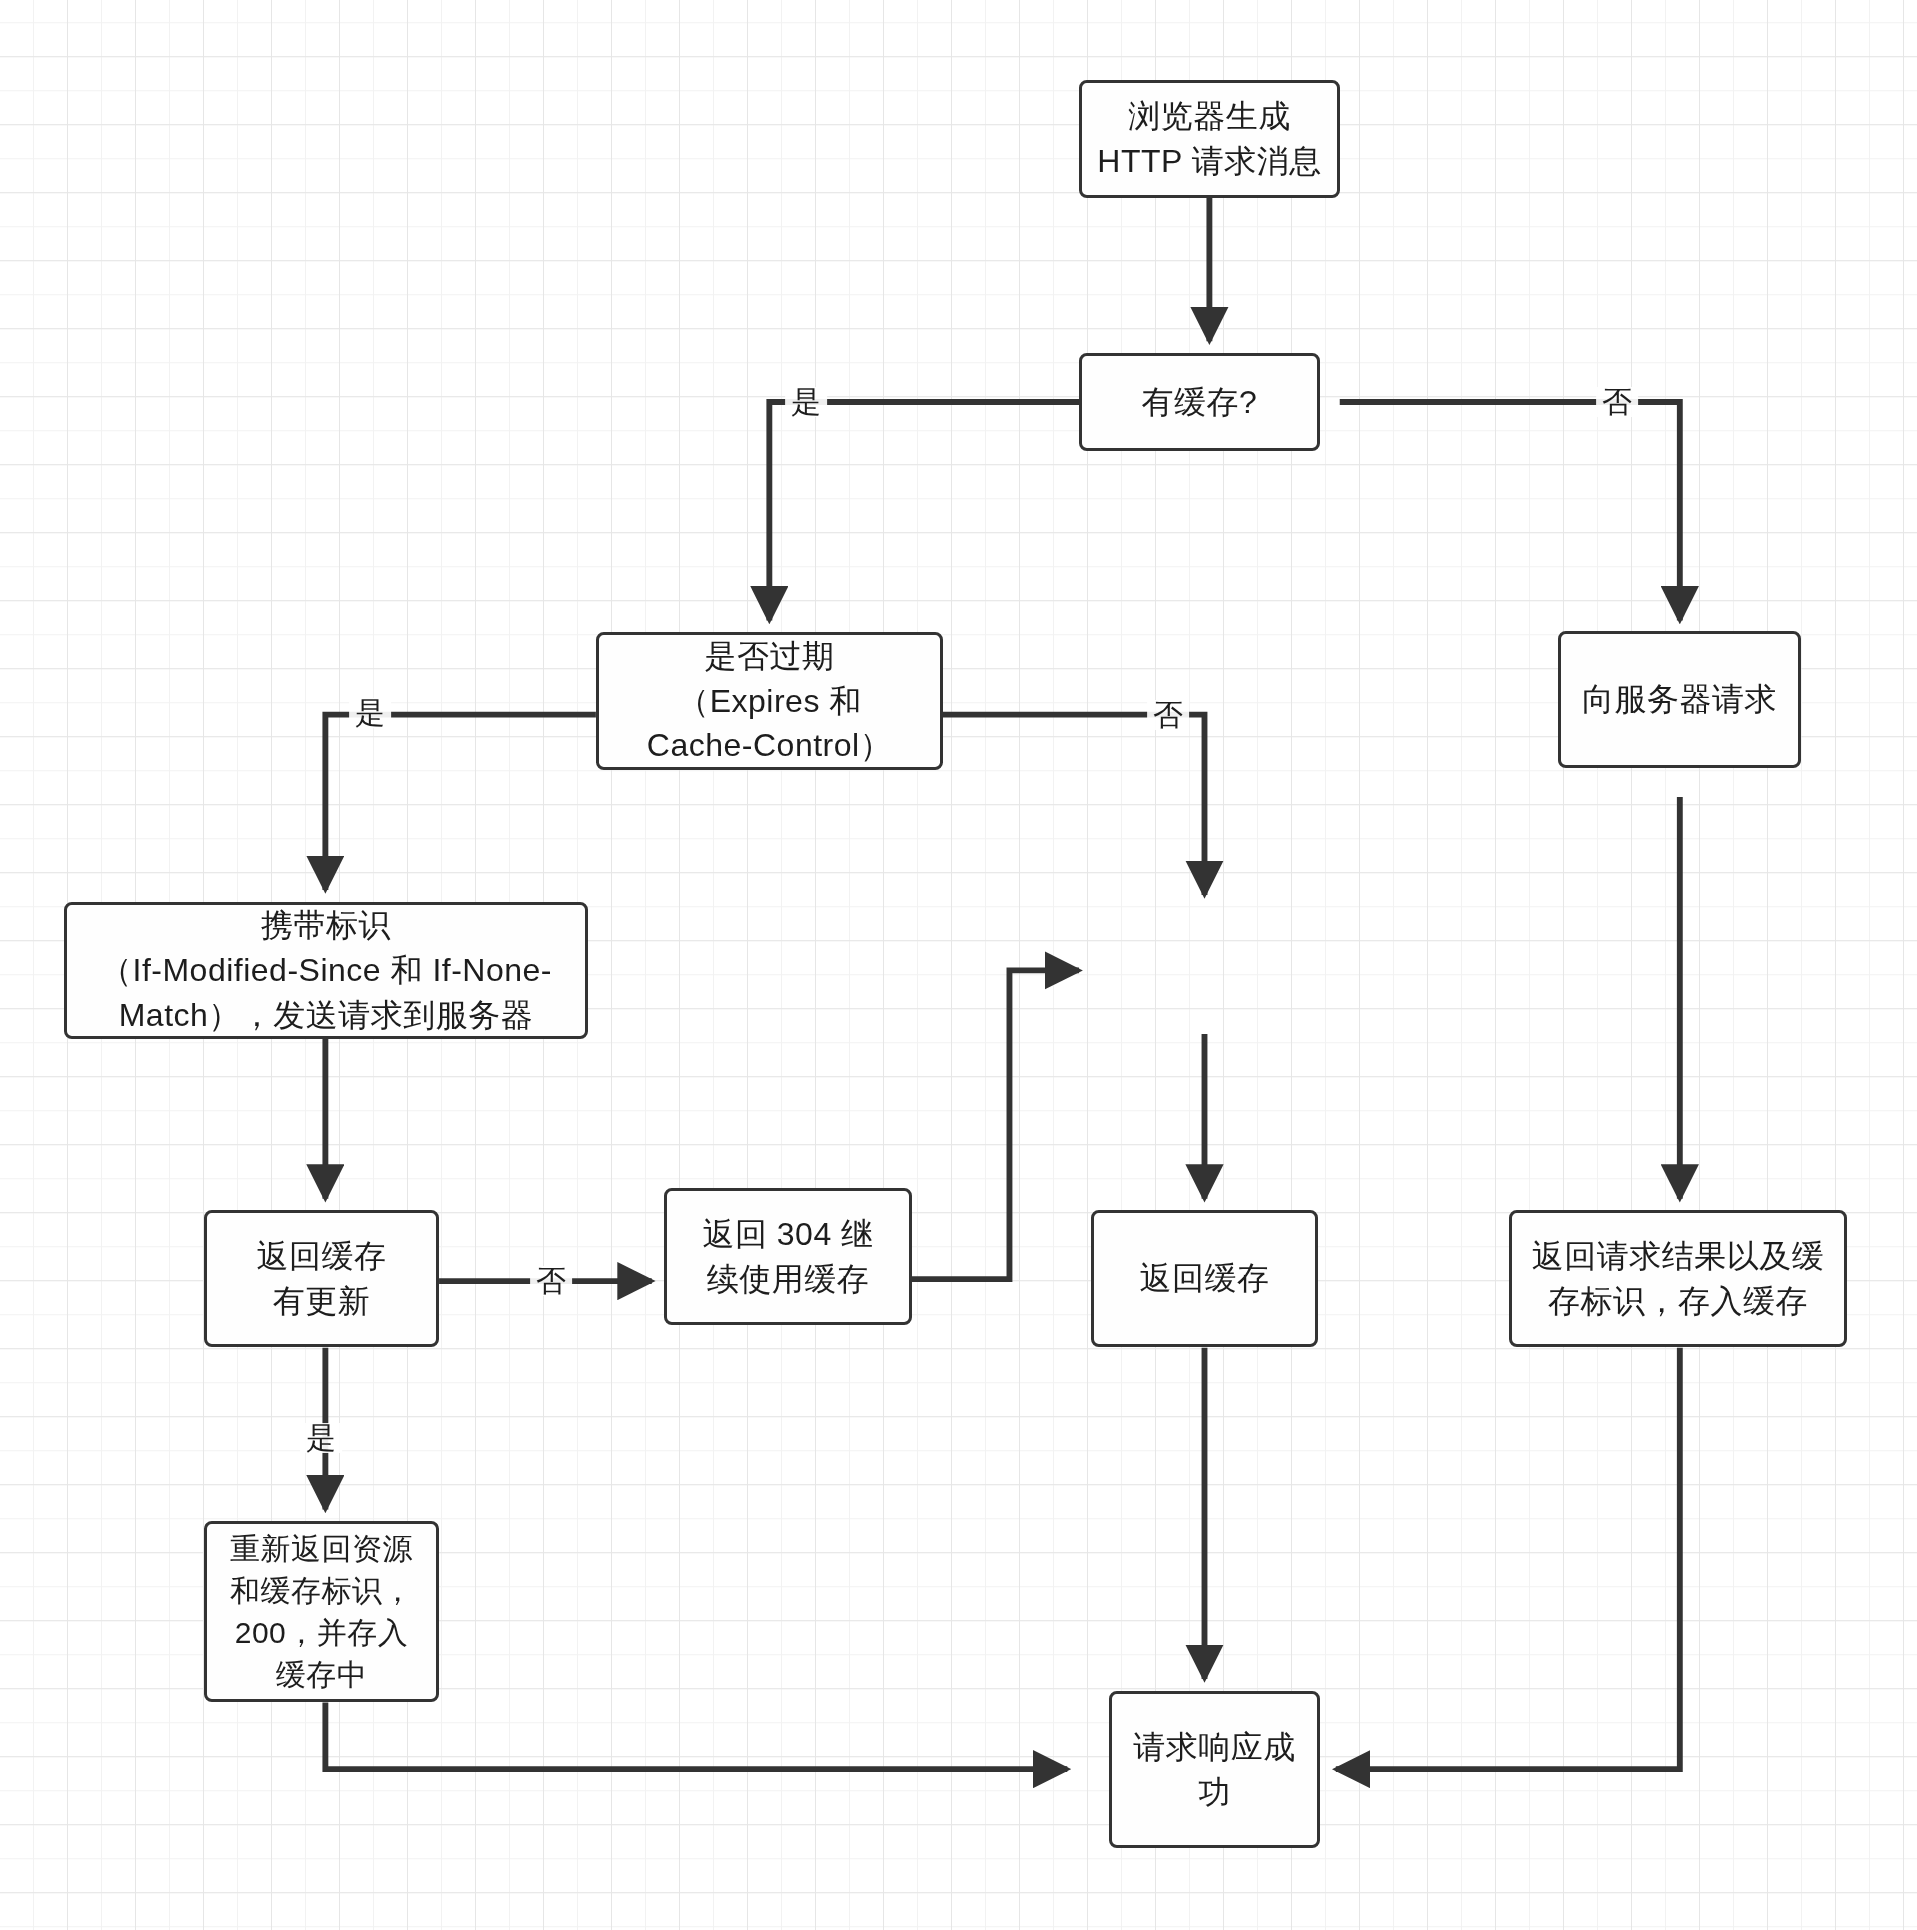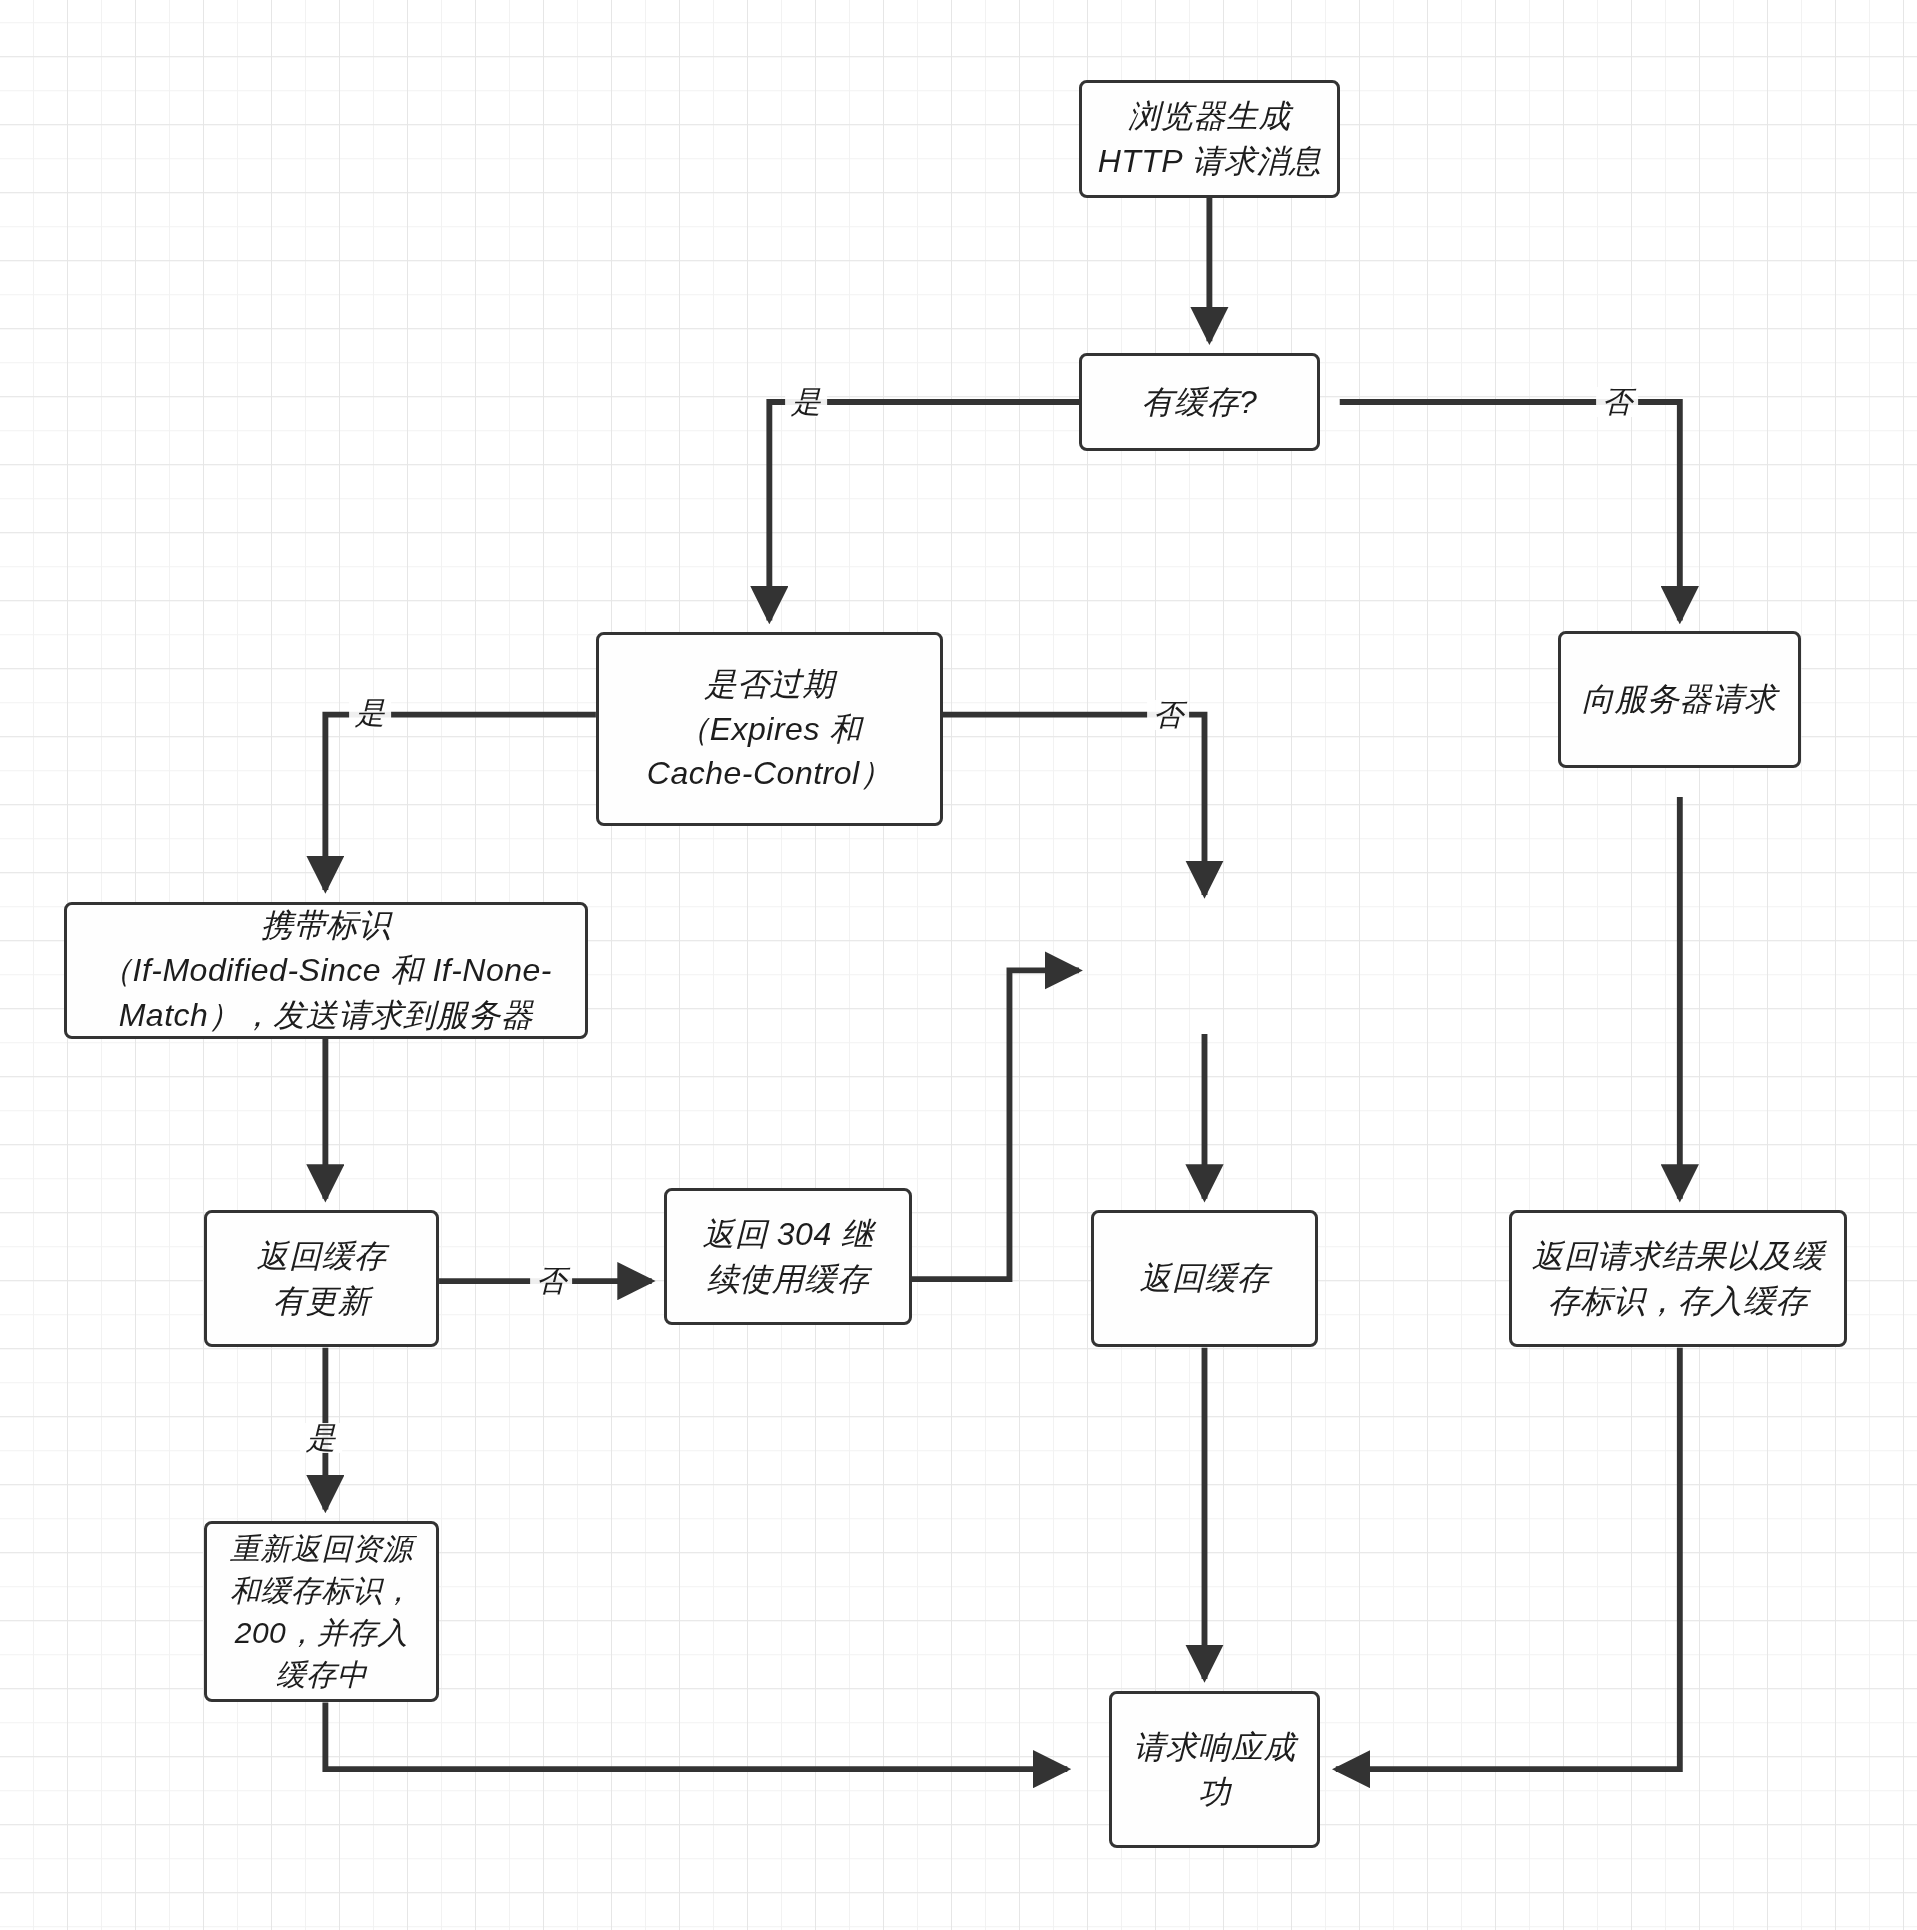--- a/index.html
+++ b/index.html
@@ -15,21 +15,20 @@
     background-color: #ffffff;
     background-image:
       linear-gradient(to right, #e6e6e6 1px, transparent 1px),
       linear-gradient(to bottom, #e6e6e6 1px, transparent 1px),
       linear-gradient(to right, #f2f2f2 1px, transparent 1px),
       linear-gradient(to bottom, #f2f2f2 1px, transparent 1px);
     background-size: 68px 68px, 68px 68px, 34px 34px, 34px 34px;
     background-position: -1px -11.8px, -1px -11.8px, -1px -11.8px, -1px -11.8px;
     font-family: "Liberation Sans", "DejaVu Sans", sans-serif;
     overflow: hidden;
-    font-style: italic;
   }
   #edge-layer {
     position: absolute;
     left: 0; top: 0;
     width: 1917px;
     height: 1931px;
     pointer-events: none;
   }
   .node {
     position: absolute;
@@ -101,21 +100,21 @@
 
       <path d="M 332 1737 L 332 1805 L 1089 1805" marker-end="url(#arrow)"></path>
     </g>
   </svg>
 
   <div class="node" style="left:1079px; top:80px; width:261px; height:118px;">浏览器生成
 HTTP 请求消息</div>
 
   <div class="node" style="left:1079px; top:353px; width:241px; height:98px;">有缓存?</div>
 
-  <div class="node" style="left:596px; top:632px; width:347px; height:194px;">是否过期
+  <div class="node" style="left:596px; top:632px; width:347px; height:138px;">是否过期
 （Expires 和
 Cache-Control）</div>
 
   <div class="node" style="left:1558px; top:631px; width:243px; height:137px;">向服务器请求</div>
 
   <div class="node" style="left:64px; top:902px; width:524px; height:137px;">携带标识
 （If-Modified-Since 和 If-None-
 Match），发送请求到服务器</div>
 
 

